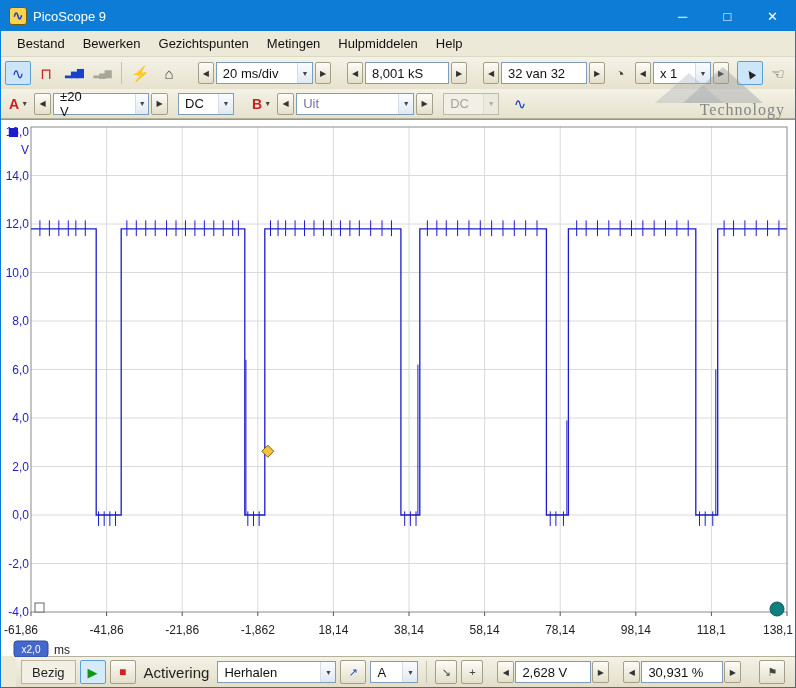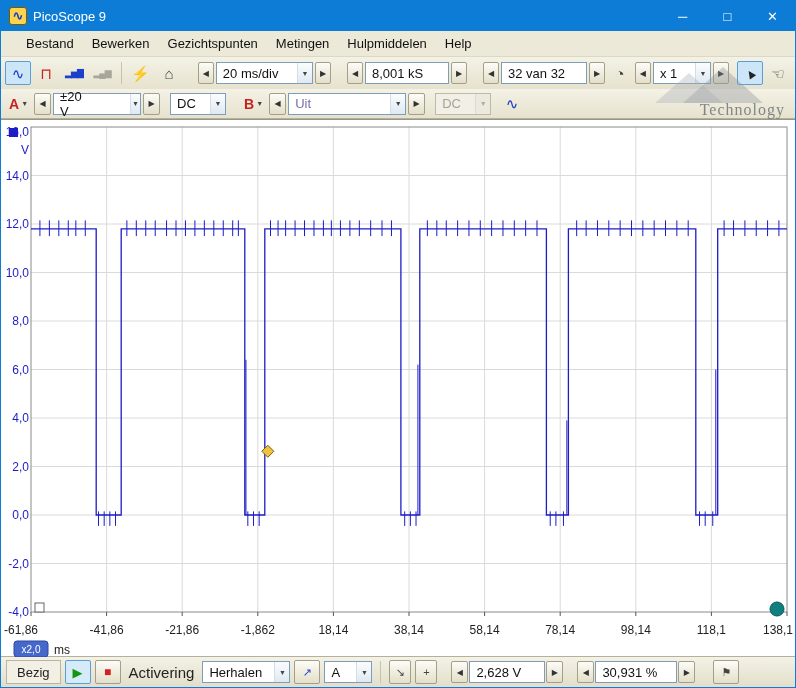--- a/index.html
+++ b/index.html
@@ -6,21 +6,21 @@
   *{box-sizing:border-box;font-family:"Liberation Sans",sans-serif;}
   .win{width:796px;height:688px;border:1px solid #0c7cd6;background:#ece9d8;position:relative;overflow:hidden;}
   
   .titlebar{height:30px;background:#0c7cd6;color:#fff;display:flex;align-items:center;}
   .appicon{width:18px;height:18px;margin:0 6px 0 8px;background:#ffd34d;border:1px solid #7a5c00;border-radius:3px;
            color:#1c3fcc;font-size:13px;line-height:16px;text-align:center;font-weight:bold;}
   .title{font-size:13px;}
   .tspacer{flex:1;}
   .wbtn{width:45px;height:30px;display:flex;align-items:center;justify-content:center;font-size:13px;color:#fff;cursor:default;}
   
-  .menubar{height:26px;display:flex;align-items:center;padding-left:16px;background:#ece9d8;border-bottom:1px solid #dcd8c6;}
+  .menubar{height:26px;display:flex;align-items:center;padding-left:7px;background:#ece9d8;border-bottom:1px solid #dcd8c6;}
   .menuitem{padding:4px 9px;font-size:13px;color:#111;}
   
   .toolbar{height:32px;display:flex;align-items:center;padding:0 4px;background:linear-gradient(#f4f2e6,#e6e2ce);gap:2px;position:relative;}
   .toolbar2{height:30px;border-bottom:1px solid #b4b09c;}
   .tbtn{height:24px;min-width:26px;display:flex;align-items:center;justify-content:center;background:transparent;
         border:1px solid rgba(170,165,140,.0);border-radius:2px;padding:0 3px;}
   .tbtn.selected{background:#cde6f7;border:1px solid #5aa0d8;}
   .ic{font-size:15px;line-height:1;}
   .ic.blue{color:#1c3fcc;} .ic.red{color:#cc2020;} .ic.gray{color:#a8a69a;} .ic.orange{color:#e8a000;}
   .ic.dark{color:#444;} .ic.small{font-size:11px;}
@@ -36,21 +36,21 @@
   .combo.disabled .caret{color:#b0aea0;background:#eceadf;border-left-color:#dddacb;}
   .chlabel{font-size:14px;font-weight:bold;color:#c82020;display:flex;align-items:center;gap:2px;padding:0 4px;}
   .chlabel .caret{font-size:7px;color:#444;}
   .watermark{position:absolute;right:8px;top:-16px;width:160px;height:46px;pointer-events:none;opacity:.75;}
   .wm-t1{position:absolute;right:64px;bottom:16px;width:0;height:0;border-left:34px solid transparent;border-right:34px solid transparent;border-bottom:30px solid #aab0b8;opacity:.5;}
   .wm-t2{position:absolute;right:24px;bottom:16px;width:0;height:0;border-left:40px solid transparent;border-right:40px solid transparent;border-bottom:36px solid #8d939c;opacity:.5;}
   .wm-text{position:absolute;right:2px;bottom:0;font-family:"Liberation Serif",serif;font-size:16px;color:#5f666e;letter-spacing:1px;}
   
   .chart{height:537px;background:#fff;position:relative;border-top:1px solid #9a9684;}
   
-  .statusbar{height:31px;display:flex;align-items:center;padding:0 5px;background:linear-gradient(#f4f2e6,#e2deca);border-top:1px solid #b4b09c;gap:4px;}
+  .statusbar{height:31px;display:flex;align-items:center;padding:0 5px;background:linear-gradient(#f4f2e6,#e2deca);border-top:1px solid #b4b09c;gap:4px;margin-left:15px;}
   .statuscell{height:24px;display:flex;align-items:center;padding:0 10px;font-size:13px;color:#222;background:#f2f0e4;border:1px solid #b9b5a1;}
   .sbtn{width:26px;height:24px;display:flex;align-items:center;justify-content:center;background:linear-gradient(#fdfcf7,#e3dfc9);
         border:1px solid #a39f88;border-radius:2px;}
   .sbtn.active{background:#d6ebfa;border-color:#5aa0d8;}
   .play{color:#149614;font-size:13px;} .stop{color:#d42020;font-size:12px;}
   .slabel{font-size:15px;color:#222;padding:0 4px;}
   .spin{display:flex;align-items:center;gap:1px;}
 </style>
 </head>
 <body>
@@ -131,21 +131,21 @@
         <span class="ic dark">☜</span>
       </div>
   </div>
 
   <div class="toolbar toolbar2">
     <div class="chlabel">
       <span>A</span>
       <span class="caret">▼</span>
     </div>
     <div class="arrowbtn">◀</div>
-    <div class="combo" style="width:88px;gap:47px;">
+    <div class="combo" style="width:96px;gap:47px;">
       <span>±20 V</span>
       <span class="caret">▼</span>
     </div>
     <div class="arrowbtn">▶</div>
     <div class="combo" style="width:56px;margin-left:8px;">
       <span>DC</span>
       <span class="caret">▼</span>
     </div>
 
     <div class="chlabel" style="margin-left:12px;">
@@ -322,21 +322,21 @@
 
   <div class="statusbar">
     <div class="statuscell">Bezig</div>
     <div class="sbtn active">
         <span class="play">▶</span>
       </div>
     <div class="sbtn">
         <span class="stop">■</span>
       </div>
     <div class="slabel">Activering</div>
-    <div class="combo" style="width:88px;">
+    <div class="combo" style="width:119px;">
       <span>Herhalen</span>
       <span class="caret">▼</span>
     </div>
     <div class="sbtn">
         <span class="ic blue small">↗</span>
       </div>
     <div class="combo" style="width:48px;">
       <span>A</span>
       <span class="caret">▼</span>
     </div>

